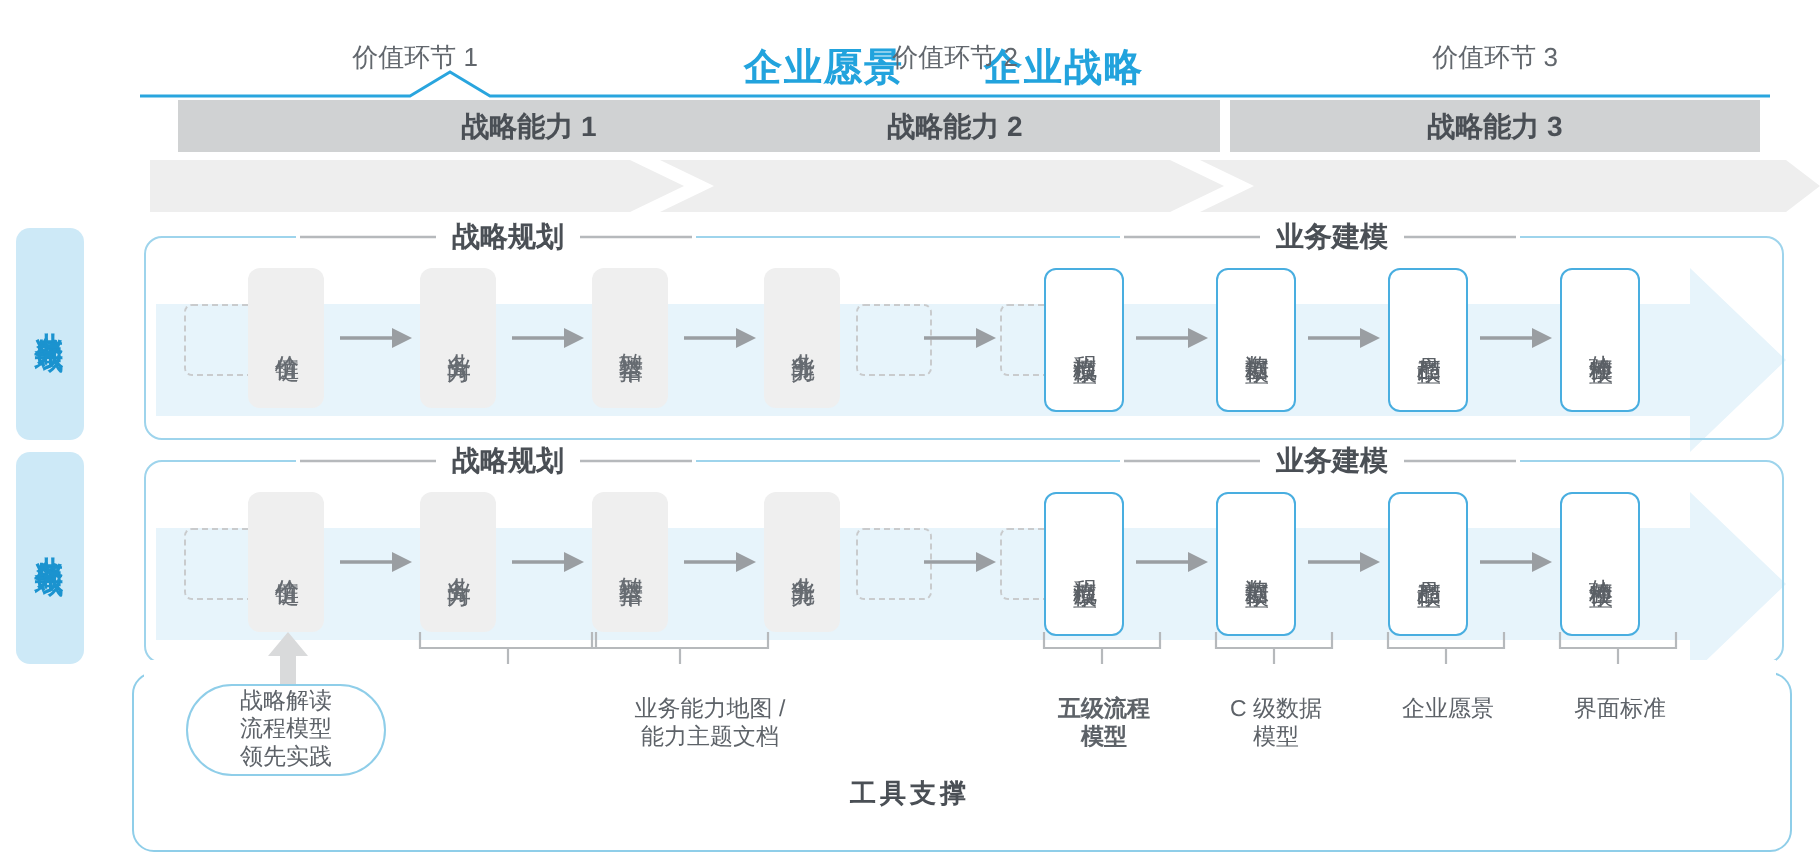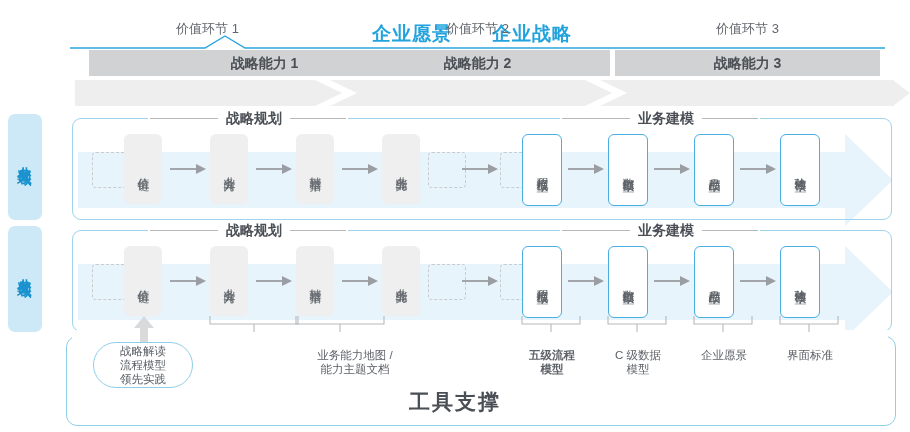--- a/index.html
+++ b/index.html
@@ -115,21 +115,21 @@
   }
   .up-arrow{position:absolute;}
 
   
   .tool-frame{
     position:absolute;left:66px;top:336px;width:828px;height:88px;
     border:1.2px solid #8fcee9;border-radius:11px;
   }
   .tool-title{
     position:absolute;left:0;top:388px;width:910px;text-align:center;
-    font-size:21px;font-weight:bold;color:#4a4f55;letter-spacing:2px;
+    font-size:13px;font-weight:bold;color:#4a4f55;letter-spacing:2px;
   }
   .white-mask{position:absolute;background:#ffffff;}
 </style>
 </head>
 <body>
 
 <div id="stage">
 
   <div class="vision-row">
     <div id="vision-a" class="vision-title">企业愿景</div>

